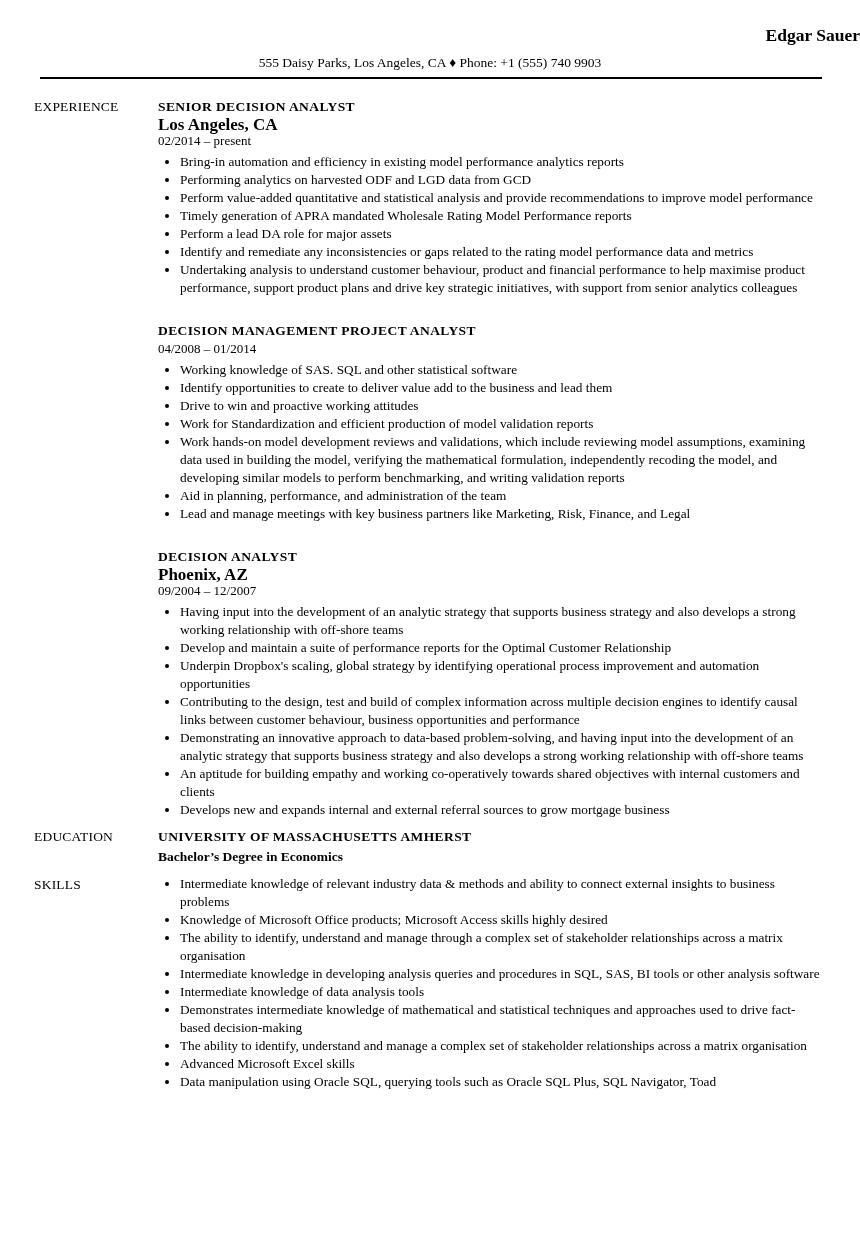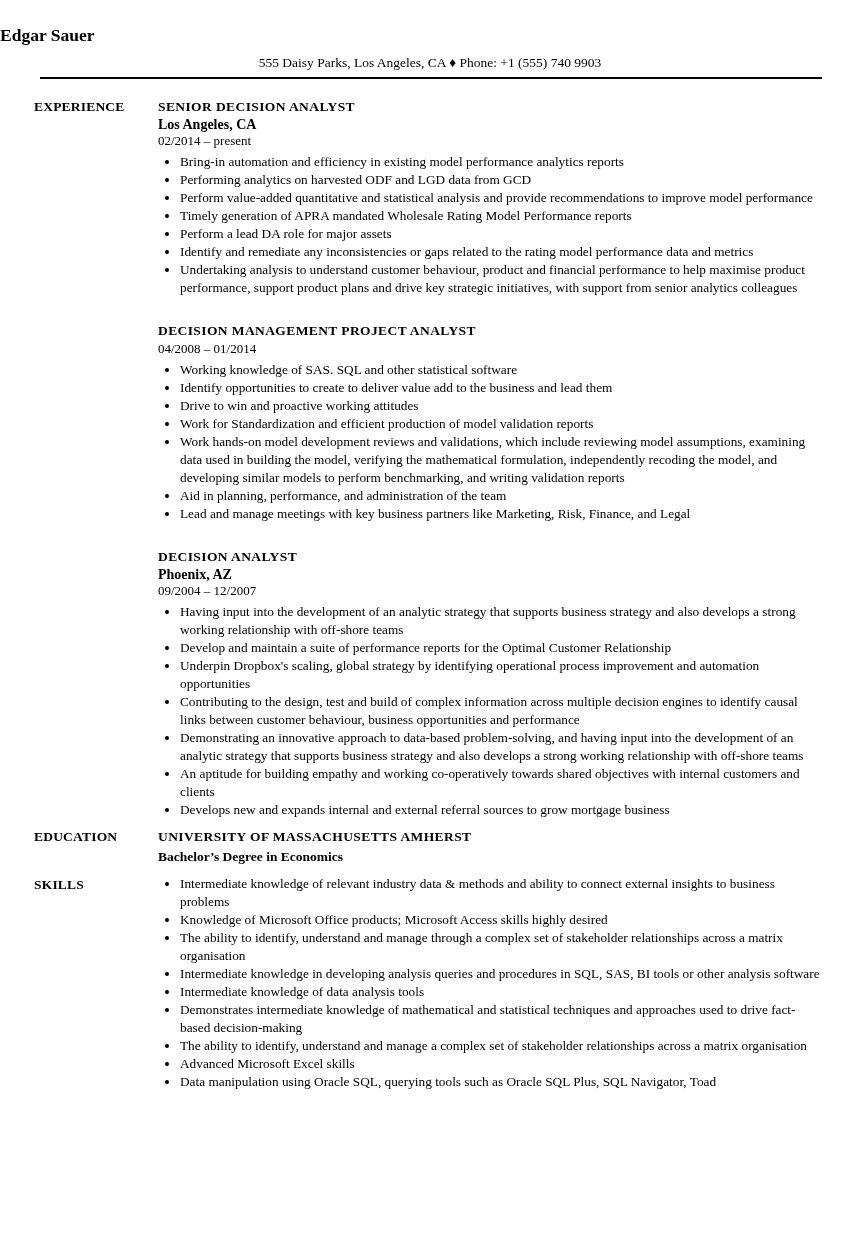--- a/index.html
+++ b/index.html
@@ -14,21 +14,21 @@
     height: 1240px;
     overflow: hidden;
   }
   .page {
     width: 860px;
     height: 1240px;
     position: relative;
   }
   .header-name {
     padding-top: 25px;
-    text-align: left;
+    text-align: right;
     font-weight: bold;
     font-size: 17.5px;
     line-height: 20px;
   }
   .header-contact {
     margin-top: 10px;
     text-align: center;
     font-weight: normal;
     font-size: 13.5px;
     line-height: 16px;
@@ -43,37 +43,37 @@
   }
   .section {
     display: grid;
     grid-template-columns: 124px 1fr;
     padding: 0 38px 0 34px;
   }
   .section + .section {
     margin-top: 8px;
   }
   .section-label {
-    font-weight: bold;
+    font-weight: normal;
     font-size: 13.5px;
     line-height: 20px;
     letter-spacing: 0.2px;
   }
   .job + .job {
     margin-top: 24px;
   }
   .job-title {
     font-weight: bold;
     font-size: 13.5px;
     line-height: 20px;
     letter-spacing: 0.4px;
   }
   .job-location {
     font-weight: bold;
-    font-size: 14px;
+    font-size: 17px;
     line-height: 16px;
   }
   .job-dates {
     font-size: 13px;
     line-height: 16px;
     margin-bottom: 4px;
   }
   ul.bullets {
     margin: 0;
     padding: 0 0 0 22px;

